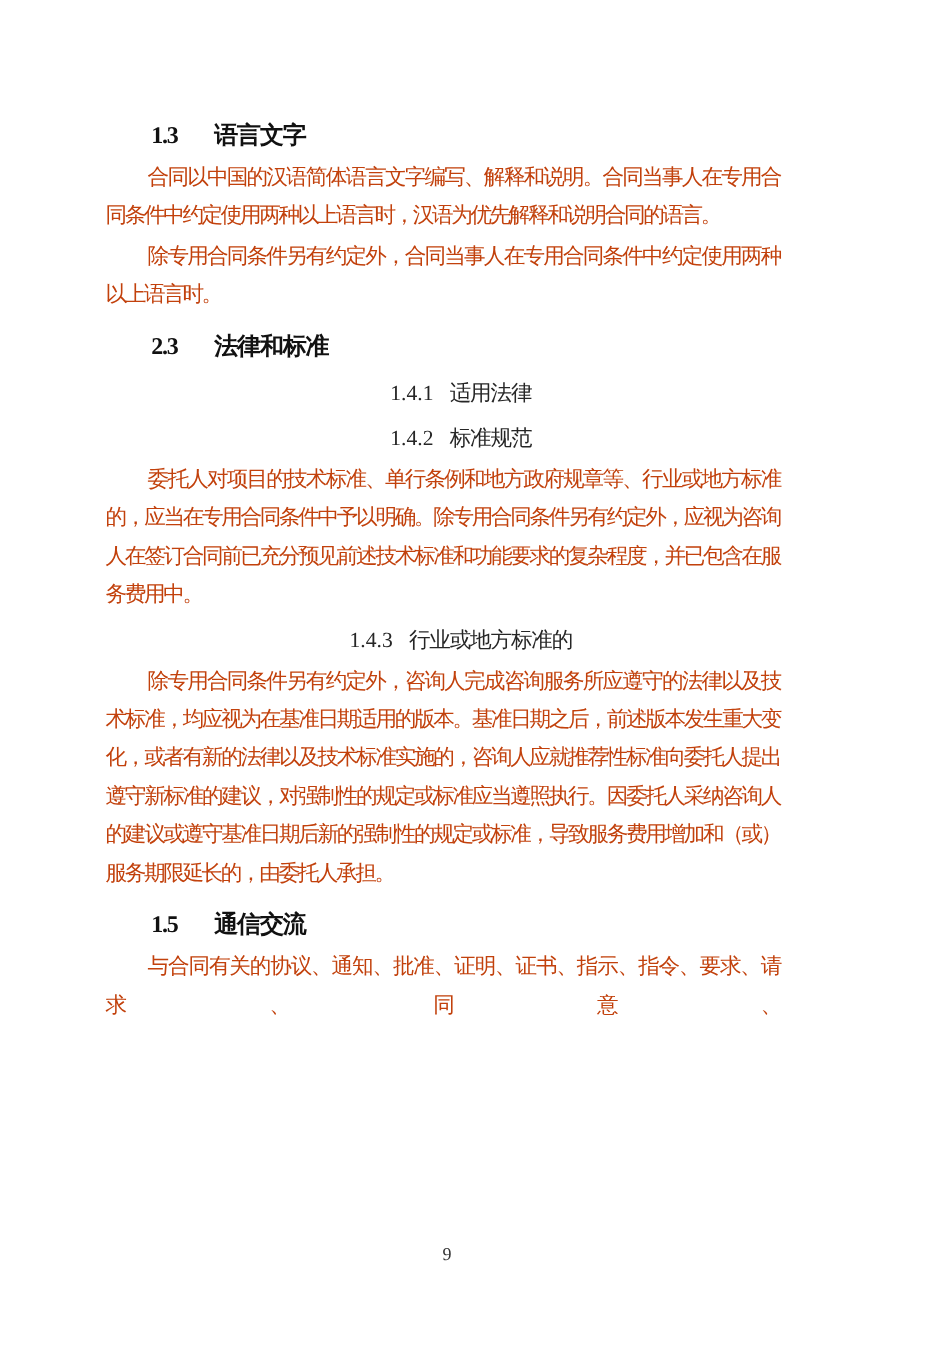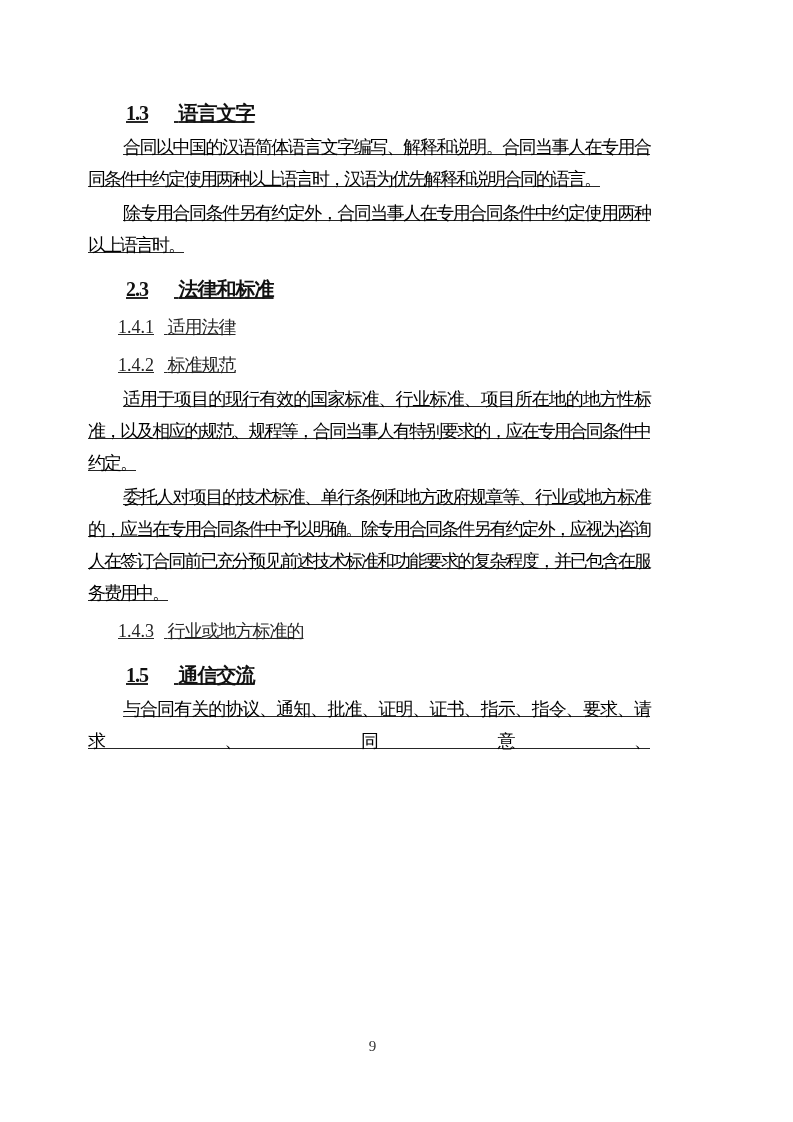--- a/index.html
+++ b/index.html
@@ -4,33 +4,32 @@
 <style>
   html, body { margin: 0; padding: 0; background: #ffffff; }
   .page {
     position: relative;
     width: 745px;
     height: 1122px;
     background: #ffffff;
     overflow: hidden;
     font-family: "Liberation Serif", "DejaVu Serif", serif;
     color: #262626;
-    text-decoration: underline;
   }
   .content {
     padding: 85px 95px 0 88px;
   }
   .para {
     margin: 2px 0;
     font-size: 18px;
     line-height: 32px;
     letter-spacing: -2px;
     text-align: justify;
     text-indent: 35px;
-    color: #000000;
+    color: #c2410c;
   }
   .para.justify-last {
     text-align-last: justify;
   }
   .heading {
     margin: 12px 0 2px;
     padding-left: 38px;
     font-family: "Liberation Sans", "DejaVu Sans", sans-serif;
     font-weight: bold;
     font-size: 20px;
@@ -44,20 +43,21 @@
     margin-right: 26px;
   }
   .subheading {
     margin: 6px 0 2px;
     padding-left: 30px;
     font-size: 18px;
     line-height: 32px;
     letter-spacing: -1px;
     font-weight: normal;
     color: #262626;
+    text-align: center;
   }
   .subheading .sh-num {
     margin-right: 10px;
     letter-spacing: 0;
   }
   .page-number {
     position: absolute;
     top: 1036px;
     left: 0;
     width: 100%;
@@ -91,28 +91,28 @@
       <span class="sh-num">1.4.1</span>
       <span class="sh-title">适用法律</span>
     </h3>
 
 
     <h3 class="subheading">
       <span class="sh-num">1.4.2</span>
       <span class="sh-title">标准规范</span>
     </h3>
 
-    <p class="para">适用于项目的现行有效的国家标准、行业标准、项目所在地的地方性标准，以及相应的规范、规程等，合同当事人有特别要求的，应在专用合同条件中约定。</p>
     <p class="para">委托人对项目的技术标准、单行条例和地方政府规章等、行业或地方标准的，应当在专用合同条件中予以明确。除专用合同条件另有约定外，应视为咨询人在签订合同前已充分预见前述技术标准和功能要求的复杂程度，并已包含在服务费用中。</p>
 
     <h3 class="subheading">
       <span class="sh-num">1.4.3</span>
       <span class="sh-title">行业或地方标准的</span>
     </h3>
 
+    <p class="para">除专用合同条件另有约定外，咨询人完成咨询服务所应遵守的法律以及技术标准，均应视为在基准日期适用的版本。基准日期之后，前述版本发生重大变化，或者有新的法律以及技术标准实施的，咨询人应就推荐性标准向委托人提出遵守新标准的建议，对强制性的规定或标准应当遵照执行。因委托人采纳咨询人的建议或遵守基准日期后新的强制性的规定或标准，导致服务费用增加和（或）服务期限延长的，由委托人承担。</p>
 
     <h2 class="heading">
       <span class="h-num">1.5</span>
       <span class="h-title">通信交流</span>
     </h2>
 
     <p class="para justify-last">与合同有关的协议、通知、批准、证明、证书、指示、指令、要求、请求、同意、</p>
 
   </div>
 

